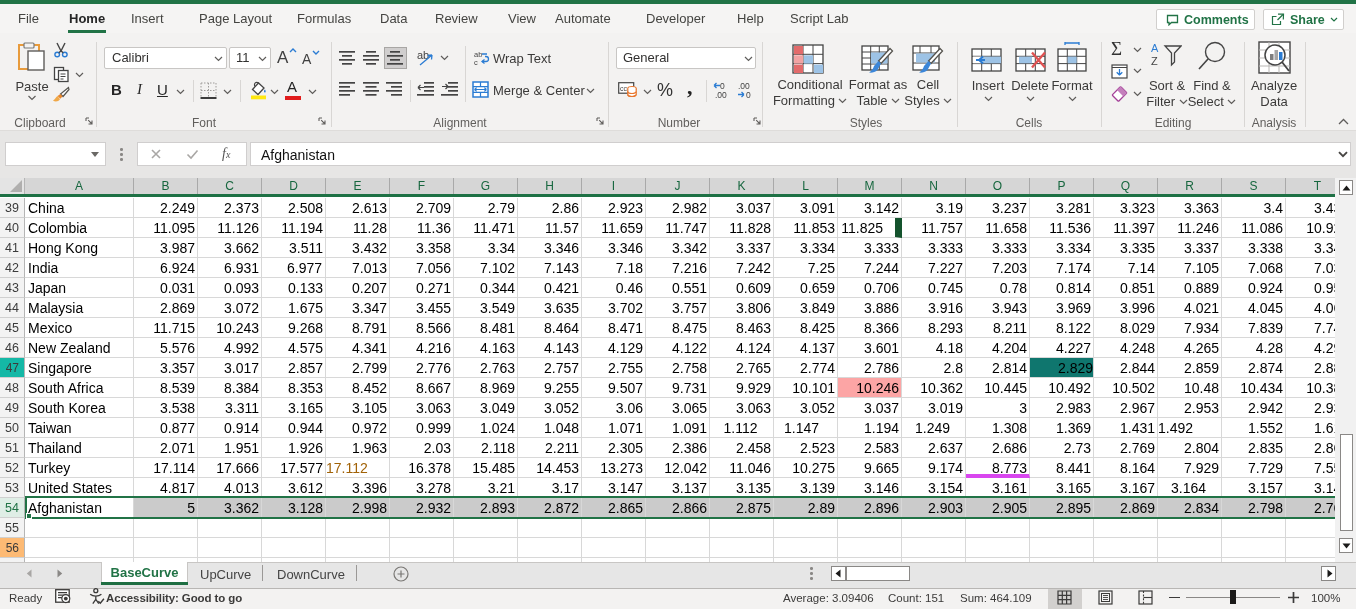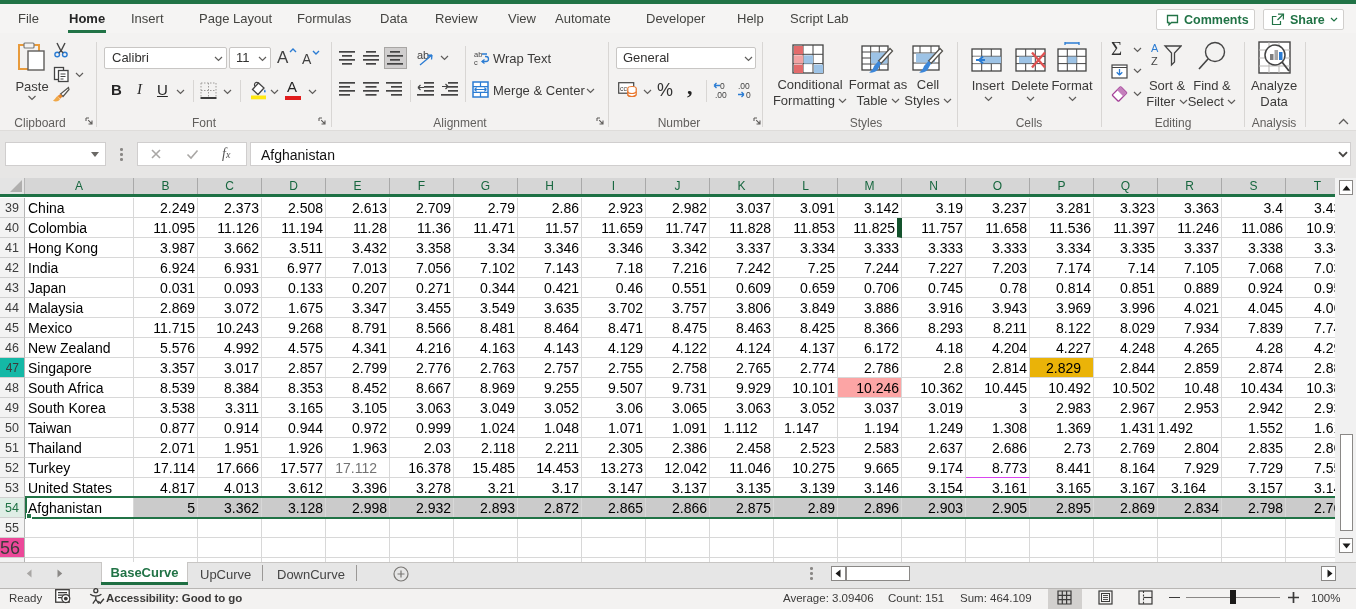--- a/index.html
+++ b/index.html
@@ -433,21 +433,21 @@
 <div class="abs" style="left:198px;top:40px;width:64px;height:20px;background:#fff;border-right:1px solid #d8d8d8;border-bottom:1px solid #d8d8d8;font-size:14px;color:#000;line-height:20px;padding-right:2px;text-align:right">11.126</div>
 <div class="abs" style="left:262px;top:40px;width:64px;height:20px;background:#fff;border-right:1px solid #d8d8d8;border-bottom:1px solid #d8d8d8;font-size:14px;color:#000;line-height:20px;padding-right:2px;text-align:right">11.194</div>
 <div class="abs" style="left:326px;top:40px;width:64px;height:20px;background:#fff;border-right:1px solid #d8d8d8;border-bottom:1px solid #d8d8d8;font-size:14px;color:#000;line-height:20px;padding-right:2px;text-align:right">11.28</div>
 <div class="abs" style="left:390px;top:40px;width:64px;height:20px;background:#fff;border-right:1px solid #d8d8d8;border-bottom:1px solid #d8d8d8;font-size:14px;color:#000;line-height:20px;padding-right:2px;text-align:right">11.36</div>
 <div class="abs" style="left:454px;top:40px;width:64px;height:20px;background:#fff;border-right:1px solid #d8d8d8;border-bottom:1px solid #d8d8d8;font-size:14px;color:#000;line-height:20px;padding-right:2px;text-align:right">11.471</div>
 <div class="abs" style="left:518px;top:40px;width:64px;height:20px;background:#fff;border-right:1px solid #d8d8d8;border-bottom:1px solid #d8d8d8;font-size:14px;color:#000;line-height:20px;padding-right:2px;text-align:right">11.57</div>
 <div class="abs" style="left:582px;top:40px;width:64px;height:20px;background:#fff;border-right:1px solid #d8d8d8;border-bottom:1px solid #d8d8d8;font-size:14px;color:#000;line-height:20px;padding-right:2px;text-align:right">11.659</div>
 <div class="abs" style="left:646px;top:40px;width:64px;height:20px;background:#fff;border-right:1px solid #d8d8d8;border-bottom:1px solid #d8d8d8;font-size:14px;color:#000;line-height:20px;padding-right:2px;text-align:right">11.747</div>
 <div class="abs" style="left:710px;top:40px;width:64px;height:20px;background:#fff;border-right:1px solid #d8d8d8;border-bottom:1px solid #d8d8d8;font-size:14px;color:#000;line-height:20px;padding-right:2px;text-align:right">11.828</div>
 <div class="abs" style="left:774px;top:40px;width:64px;height:20px;background:#fff;border-right:1px solid #d8d8d8;border-bottom:1px solid #d8d8d8;font-size:14px;color:#000;line-height:20px;padding-right:2px;text-align:right">11.853</div>
-<div class="abs" style="left:838px;top:40px;width:64px;height:20px;background:#fff;border-right:5px solid #14532d;border-bottom:1px solid #d8d8d8;font-size:14px;color:#000;line-height:20px;padding-right:2px;text-align:right">11.825</div>
+<div class="abs" style="left:838px;top:40px;width:64px;height:20px;background:#fff;border-right:7px solid #14532d;border-bottom:1px solid #d8d8d8;font-size:14px;color:#000;line-height:20px;padding-right:12px;text-align:right">11.825</div>
 <div class="abs" style="left:902px;top:40px;width:64px;height:20px;background:#fff;border-right:1px solid #d8d8d8;border-bottom:1px solid #d8d8d8;font-size:14px;color:#000;line-height:20px;padding-right:2px;text-align:right">11.757</div>
 <div class="abs" style="left:966px;top:40px;width:64px;height:20px;background:#fff;border-right:1px solid #d8d8d8;border-bottom:1px solid #d8d8d8;font-size:14px;color:#000;line-height:20px;padding-right:2px;text-align:right">11.658</div>
 <div class="abs" style="left:1030px;top:40px;width:64px;height:20px;background:#fff;border-right:1px solid #d8d8d8;border-bottom:1px solid #d8d8d8;font-size:14px;color:#000;line-height:20px;padding-right:2px;text-align:right">11.536</div>
 <div class="abs" style="left:1094px;top:40px;width:64px;height:20px;background:#fff;border-right:1px solid #d8d8d8;border-bottom:1px solid #d8d8d8;font-size:14px;color:#000;line-height:20px;padding-right:2px;text-align:right">11.397</div>
 <div class="abs" style="left:1158px;top:40px;width:64px;height:20px;background:#fff;border-right:1px solid #d8d8d8;border-bottom:1px solid #d8d8d8;font-size:14px;color:#000;line-height:20px;padding-right:2px;text-align:right">11.246</div>
 <div class="abs" style="left:1222px;top:40px;width:64px;height:20px;background:#fff;border-right:1px solid #d8d8d8;border-bottom:1px solid #d8d8d8;font-size:14px;color:#000;line-height:20px;padding-right:2px;text-align:right">11.086</div>
 <div class="abs" style="left:1286px;top:40px;width:64px;height:20px;background:#fff;border-right:1px solid #d8d8d8;border-bottom:1px solid #d8d8d8;font-size:14px;color:#000;line-height:20px;padding-right:0px;text-align:right">10.925</div>
 <div class="abs" style="left:25px;top:60px;width:109px;height:20px;background:#fff;border-right:1px solid #d8d8d8;border-bottom:1px solid #d8d8d8;font-size:14px;color:#000;line-height:20px;padding-left:3px;white-space:nowrap;overflow:visible">Hong Kong</div>
 <div class="abs" style="left:134px;top:60px;width:64px;height:20px;background:#fff;border-right:1px solid #d8d8d8;border-bottom:1px solid #d8d8d8;font-size:14px;color:#000;line-height:20px;padding-right:2px;text-align:right">3.987</div>
 <div class="abs" style="left:198px;top:60px;width:64px;height:20px;background:#fff;border-right:1px solid #d8d8d8;border-bottom:1px solid #d8d8d8;font-size:14px;color:#000;line-height:20px;padding-right:2px;text-align:right">3.662</div>
@@ -553,21 +553,21 @@
 <div class="abs" style="left:198px;top:160px;width:64px;height:20px;background:#fff;border-right:1px solid #d8d8d8;border-bottom:1px solid #d8d8d8;font-size:14px;color:#000;line-height:20px;padding-right:2px;text-align:right">4.992</div>
 <div class="abs" style="left:262px;top:160px;width:64px;height:20px;background:#fff;border-right:1px solid #d8d8d8;border-bottom:1px solid #d8d8d8;font-size:14px;color:#000;line-height:20px;padding-right:2px;text-align:right">4.575</div>
 <div class="abs" style="left:326px;top:160px;width:64px;height:20px;background:#fff;border-right:1px solid #d8d8d8;border-bottom:1px solid #d8d8d8;font-size:14px;color:#000;line-height:20px;padding-right:2px;text-align:right">4.341</div>
 <div class="abs" style="left:390px;top:160px;width:64px;height:20px;background:#fff;border-right:1px solid #d8d8d8;border-bottom:1px solid #d8d8d8;font-size:14px;color:#000;line-height:20px;padding-right:2px;text-align:right">4.216</div>
 <div class="abs" style="left:454px;top:160px;width:64px;height:20px;background:#fff;border-right:1px solid #d8d8d8;border-bottom:1px solid #d8d8d8;font-size:14px;color:#000;line-height:20px;padding-right:2px;text-align:right">4.163</div>
 <div class="abs" style="left:518px;top:160px;width:64px;height:20px;background:#fff;border-right:1px solid #d8d8d8;border-bottom:1px solid #d8d8d8;font-size:14px;color:#000;line-height:20px;padding-right:2px;text-align:right">4.143</div>
 <div class="abs" style="left:582px;top:160px;width:64px;height:20px;background:#fff;border-right:1px solid #d8d8d8;border-bottom:1px solid #d8d8d8;font-size:14px;color:#000;line-height:20px;padding-right:2px;text-align:right">4.129</div>
 <div class="abs" style="left:646px;top:160px;width:64px;height:20px;background:#fff;border-right:1px solid #d8d8d8;border-bottom:1px solid #d8d8d8;font-size:14px;color:#000;line-height:20px;padding-right:2px;text-align:right">4.122</div>
 <div class="abs" style="left:710px;top:160px;width:64px;height:20px;background:#fff;border-right:1px solid #d8d8d8;border-bottom:1px solid #d8d8d8;font-size:14px;color:#000;line-height:20px;padding-right:2px;text-align:right">4.124</div>
 <div class="abs" style="left:774px;top:160px;width:64px;height:20px;background:#fff;border-right:1px solid #d8d8d8;border-bottom:1px solid #d8d8d8;font-size:14px;color:#000;line-height:20px;padding-right:2px;text-align:right">4.137</div>
-<div class="abs" style="left:838px;top:160px;width:64px;height:20px;background:#fff;border-right:1px solid #d8d8d8;border-bottom:1px solid #d8d8d8;font-size:14px;color:#000;line-height:20px;padding-right:2px;text-align:right">6.172</div>
+<div class="abs" style="left:838px;top:160px;width:64px;height:20px;background:#fff;border-right:1px solid #d8d8d8;border-bottom:1px solid #d8d8d8;font-size:14px;color:#000;line-height:20px;padding-right:2px;text-align:right">3.601</div>
 <div class="abs" style="left:902px;top:160px;width:64px;height:20px;background:#fff;border-right:1px solid #d8d8d8;border-bottom:1px solid #d8d8d8;font-size:14px;color:#000;line-height:20px;padding-right:2px;text-align:right">4.18</div>
 <div class="abs" style="left:966px;top:160px;width:64px;height:20px;background:#fff;border-right:1px solid #d8d8d8;border-bottom:1px solid #d8d8d8;font-size:14px;color:#000;line-height:20px;padding-right:2px;text-align:right">4.204</div>
 <div class="abs" style="left:1030px;top:160px;width:64px;height:20px;background:#fff;border-right:1px solid #d8d8d8;border-bottom:1px solid #d8d8d8;font-size:14px;color:#000;line-height:20px;padding-right:2px;text-align:right">4.227</div>
 <div class="abs" style="left:1094px;top:160px;width:64px;height:20px;background:#fff;border-right:1px solid #d8d8d8;border-bottom:1px solid #d8d8d8;font-size:14px;color:#000;line-height:20px;padding-right:2px;text-align:right">4.248</div>
 <div class="abs" style="left:1158px;top:160px;width:64px;height:20px;background:#fff;border-right:1px solid #d8d8d8;border-bottom:1px solid #d8d8d8;font-size:14px;color:#000;line-height:20px;padding-right:2px;text-align:right">4.265</div>
 <div class="abs" style="left:1222px;top:160px;width:64px;height:20px;background:#fff;border-right:1px solid #d8d8d8;border-bottom:1px solid #d8d8d8;font-size:14px;color:#000;line-height:20px;padding-right:2px;text-align:right">4.28</div>
 <div class="abs" style="left:1286px;top:160px;width:64px;height:20px;background:#fff;border-right:1px solid #d8d8d8;border-bottom:1px solid #d8d8d8;font-size:14px;color:#000;line-height:20px;padding-right:0px;text-align:right">4.291</div>
 <div class="abs" style="left:25px;top:180px;width:109px;height:20px;background:#fff;border-right:1px solid #d8d8d8;border-bottom:1px solid #d8d8d8;font-size:14px;color:#000;line-height:20px;padding-left:3px;white-space:nowrap;overflow:visible">Singapore</div>
 <div class="abs" style="left:134px;top:180px;width:64px;height:20px;background:#fff;border-right:1px solid #d8d8d8;border-bottom:1px solid #d8d8d8;font-size:14px;color:#000;line-height:20px;padding-right:2px;text-align:right">3.357</div>
 <div class="abs" style="left:198px;top:180px;width:64px;height:20px;background:#fff;border-right:1px solid #d8d8d8;border-bottom:1px solid #d8d8d8;font-size:14px;color:#000;line-height:20px;padding-right:2px;text-align:right">3.017</div>
@@ -576,21 +576,21 @@
 <div class="abs" style="left:390px;top:180px;width:64px;height:20px;background:#fff;border-right:1px solid #d8d8d8;border-bottom:1px solid #d8d8d8;font-size:14px;color:#000;line-height:20px;padding-right:2px;text-align:right">2.776</div>
 <div class="abs" style="left:454px;top:180px;width:64px;height:20px;background:#fff;border-right:1px solid #d8d8d8;border-bottom:1px solid #d8d8d8;font-size:14px;color:#000;line-height:20px;padding-right:2px;text-align:right">2.763</div>
 <div class="abs" style="left:518px;top:180px;width:64px;height:20px;background:#fff;border-right:1px solid #d8d8d8;border-bottom:1px solid #d8d8d8;font-size:14px;color:#000;line-height:20px;padding-right:2px;text-align:right">2.757</div>
 <div class="abs" style="left:582px;top:180px;width:64px;height:20px;background:#fff;border-right:1px solid #d8d8d8;border-bottom:1px solid #d8d8d8;font-size:14px;color:#000;line-height:20px;padding-right:2px;text-align:right">2.755</div>
 <div class="abs" style="left:646px;top:180px;width:64px;height:20px;background:#fff;border-right:1px solid #d8d8d8;border-bottom:1px solid #d8d8d8;font-size:14px;color:#000;line-height:20px;padding-right:2px;text-align:right">2.758</div>
 <div class="abs" style="left:710px;top:180px;width:64px;height:20px;background:#fff;border-right:1px solid #d8d8d8;border-bottom:1px solid #d8d8d8;font-size:14px;color:#000;line-height:20px;padding-right:2px;text-align:right">2.765</div>
 <div class="abs" style="left:774px;top:180px;width:64px;height:20px;background:#fff;border-right:1px solid #d8d8d8;border-bottom:1px solid #d8d8d8;font-size:14px;color:#000;line-height:20px;padding-right:2px;text-align:right">2.774</div>
 <div class="abs" style="left:838px;top:180px;width:64px;height:20px;background:#fff;border-right:1px solid #d8d8d8;border-bottom:1px solid #d8d8d8;font-size:14px;color:#000;line-height:20px;padding-right:2px;text-align:right">2.786</div>
 <div class="abs" style="left:902px;top:180px;width:64px;height:20px;background:#fff;border-right:1px solid #d8d8d8;border-bottom:1px solid #d8d8d8;font-size:14px;color:#000;line-height:20px;padding-right:2px;text-align:right">2.8</div>
 <div class="abs" style="left:966px;top:180px;width:64px;height:20px;background:#fff;border-right:1px solid #d8d8d8;border-bottom:1px solid #d8d8d8;font-size:14px;color:#000;line-height:20px;padding-right:2px;text-align:right">2.814</div>
-<div class="abs" style="left:1030px;top:180px;width:64px;height:20px;background:#eab308;border-right:1px solid #d8d8d8;border-bottom:1px solid #d8d8d8;font-size:14px;color:#000;line-height:20px;padding-right:12px;text-align:right">2.829</div>
+<div class="abs" style="left:1030px;top:180px;width:64px;height:20px;background:#0f766e;border-right:1px solid #d8d8d8;border-bottom:1px solid #d8d8d8;font-size:14px;color:#000;line-height:20px;padding-right:0;text-align:right">2.829</div>
 <div class="abs" style="left:1094px;top:180px;width:64px;height:20px;background:#fff;border-right:1px solid #d8d8d8;border-bottom:1px solid #d8d8d8;font-size:14px;color:#000;line-height:20px;padding-right:2px;text-align:right">2.844</div>
 <div class="abs" style="left:1158px;top:180px;width:64px;height:20px;background:#fff;border-right:1px solid #d8d8d8;border-bottom:1px solid #d8d8d8;font-size:14px;color:#000;line-height:20px;padding-right:2px;text-align:right">2.859</div>
 <div class="abs" style="left:1222px;top:180px;width:64px;height:20px;background:#fff;border-right:1px solid #d8d8d8;border-bottom:1px solid #d8d8d8;font-size:14px;color:#000;line-height:20px;padding-right:2px;text-align:right">2.874</div>
 <div class="abs" style="left:1286px;top:180px;width:64px;height:20px;background:#fff;border-right:1px solid #d8d8d8;border-bottom:1px solid #d8d8d8;font-size:14px;color:#000;line-height:20px;padding-right:0px;text-align:right">2.889</div>
 <div class="abs" style="left:25px;top:200px;width:109px;height:20px;background:#fff;border-right:1px solid #d8d8d8;border-bottom:1px solid #d8d8d8;font-size:14px;color:#000;line-height:20px;padding-left:3px;white-space:nowrap;overflow:visible">South Africa</div>
 <div class="abs" style="left:134px;top:200px;width:64px;height:20px;background:#fff;border-right:1px solid #d8d8d8;border-bottom:1px solid #d8d8d8;font-size:14px;color:#000;line-height:20px;padding-right:2px;text-align:right">8.539</div>
 <div class="abs" style="left:198px;top:200px;width:64px;height:20px;background:#fff;border-right:1px solid #d8d8d8;border-bottom:1px solid #d8d8d8;font-size:14px;color:#000;line-height:20px;padding-right:2px;text-align:right">8.384</div>
 <div class="abs" style="left:262px;top:200px;width:64px;height:20px;background:#fff;border-right:1px solid #d8d8d8;border-bottom:1px solid #d8d8d8;font-size:14px;color:#000;line-height:20px;padding-right:2px;text-align:right">8.353</div>
 <div class="abs" style="left:326px;top:200px;width:64px;height:20px;background:#fff;border-right:1px solid #d8d8d8;border-bottom:1px solid #d8d8d8;font-size:14px;color:#000;line-height:20px;padding-right:2px;text-align:right">8.452</div>
 <div class="abs" style="left:390px;top:200px;width:64px;height:20px;background:#fff;border-right:1px solid #d8d8d8;border-bottom:1px solid #d8d8d8;font-size:14px;color:#000;line-height:20px;padding-right:2px;text-align:right">8.667</div>
@@ -634,21 +634,21 @@
 <div class="abs" style="left:262px;top:240px;width:64px;height:20px;background:#fff;border-right:1px solid #d8d8d8;border-bottom:1px solid #d8d8d8;font-size:14px;color:#000;line-height:20px;padding-right:2px;text-align:right">0.944</div>
 <div class="abs" style="left:326px;top:240px;width:64px;height:20px;background:#fff;border-right:1px solid #d8d8d8;border-bottom:1px solid #d8d8d8;font-size:14px;color:#000;line-height:20px;padding-right:2px;text-align:right">0.972</div>
 <div class="abs" style="left:390px;top:240px;width:64px;height:20px;background:#fff;border-right:1px solid #d8d8d8;border-bottom:1px solid #d8d8d8;font-size:14px;color:#000;line-height:20px;padding-right:2px;text-align:right">0.999</div>
 <div class="abs" style="left:454px;top:240px;width:64px;height:20px;background:#fff;border-right:1px solid #d8d8d8;border-bottom:1px solid #d8d8d8;font-size:14px;color:#000;line-height:20px;padding-right:2px;text-align:right">1.024</div>
 <div class="abs" style="left:518px;top:240px;width:64px;height:20px;background:#fff;border-right:1px solid #d8d8d8;border-bottom:1px solid #d8d8d8;font-size:14px;color:#000;line-height:20px;padding-right:2px;text-align:right">1.048</div>
 <div class="abs" style="left:582px;top:240px;width:64px;height:20px;background:#fff;border-right:1px solid #d8d8d8;border-bottom:1px solid #d8d8d8;font-size:14px;color:#000;line-height:20px;padding-right:2px;text-align:right">1.071</div>
 <div class="abs" style="left:646px;top:240px;width:64px;height:20px;background:#fff;border-right:1px solid #d8d8d8;border-bottom:1px solid #d8d8d8;font-size:14px;color:#000;line-height:20px;padding-right:2px;text-align:right">1.091</div>
 <div class="abs" style="left:710px;top:240px;width:64px;height:20px;background:#fff;border-right:1px solid #d8d8d8;border-bottom:1px solid #d8d8d8;font-size:14px;color:#000;line-height:20px;padding-right:2px;text-align:center">1.112</div>
 <div class="abs" style="left:774px;top:240px;width:64px;height:20px;background:#fff;border-right:1px solid #d8d8d8;border-bottom:1px solid #d8d8d8;font-size:14px;color:#000;line-height:20px;padding-right:18px;text-align:right">1.147</div>
 <div class="abs" style="left:838px;top:240px;width:64px;height:20px;background:#fff;border-right:1px solid #d8d8d8;border-bottom:1px solid #d8d8d8;font-size:14px;color:#000;line-height:20px;padding-right:2px;text-align:right">1.194</div>
-<div class="abs" style="left:902px;top:240px;width:64px;height:20px;background:#fff;border-right:1px solid #d8d8d8;border-bottom:1px solid #d8d8d8;font-size:14px;color:#000;line-height:20px;padding-right:2px;text-align:right">1.249</div>
+<div class="abs" style="left:902px;top:240px;width:64px;height:20px;background:#fff;border-right:1px solid #d8d8d8;border-bottom:1px solid #d8d8d8;font-size:14px;color:#000;line-height:20px;padding-right:2px;text-align:center">1.249</div>
 <div class="abs" style="left:966px;top:240px;width:64px;height:20px;background:#fff;border-right:1px solid #d8d8d8;border-bottom:1px solid #d8d8d8;font-size:14px;color:#000;line-height:20px;padding-right:2px;text-align:right">1.308</div>
 <div class="abs" style="left:1030px;top:240px;width:64px;height:20px;background:#fff;border-right:1px solid #d8d8d8;border-bottom:1px solid #d8d8d8;font-size:14px;color:#000;line-height:20px;padding-right:2px;text-align:right">1.369</div>
 <div class="abs" style="left:1094px;top:240px;width:64px;height:20px;background:#fff;border-right:1px solid #d8d8d8;border-bottom:1px solid #d8d8d8;font-size:14px;color:#000;line-height:20px;padding-right:2px;text-align:right">1.431</div>
 <div class="abs" style="left:1158px;top:240px;width:64px;height:20px;background:#fff;border-right:1px solid #d8d8d8;border-bottom:1px solid #d8d8d8;font-size:14px;color:#000;line-height:20px;padding-right:2px;text-align:left">1.492</div>
 <div class="abs" style="left:1222px;top:240px;width:64px;height:20px;background:#fff;border-right:1px solid #d8d8d8;border-bottom:1px solid #d8d8d8;font-size:14px;color:#000;line-height:20px;padding-right:2px;text-align:right">1.552</div>
 <div class="abs" style="left:1286px;top:240px;width:64px;height:20px;background:#fff;border-right:1px solid #d8d8d8;border-bottom:1px solid #d8d8d8;font-size:14px;color:#000;line-height:20px;padding-right:0px;text-align:right">1.613</div>
 <div class="abs" style="left:25px;top:260px;width:109px;height:20px;background:#fff;border-right:1px solid #d8d8d8;border-bottom:1px solid #d8d8d8;font-size:14px;color:#000;line-height:20px;padding-left:3px;white-space:nowrap;overflow:visible">Thailand</div>
 <div class="abs" style="left:134px;top:260px;width:64px;height:20px;background:#fff;border-right:1px solid #d8d8d8;border-bottom:1px solid #d8d8d8;font-size:14px;color:#000;line-height:20px;padding-right:2px;text-align:right">2.071</div>
 <div class="abs" style="left:198px;top:260px;width:64px;height:20px;background:#fff;border-right:1px solid #d8d8d8;border-bottom:1px solid #d8d8d8;font-size:14px;color:#000;line-height:20px;padding-right:2px;text-align:right">1.951</div>
 <div class="abs" style="left:262px;top:260px;width:64px;height:20px;background:#fff;border-right:1px solid #d8d8d8;border-bottom:1px solid #d8d8d8;font-size:14px;color:#000;line-height:20px;padding-right:2px;text-align:right">1.926</div>
@@ -665,31 +665,31 @@
 <div class="abs" style="left:966px;top:260px;width:64px;height:20px;background:#fff;border-right:1px solid #d8d8d8;border-bottom:1px solid #d8d8d8;font-size:14px;color:#000;line-height:20px;padding-right:2px;text-align:right">2.686</div>
 <div class="abs" style="left:1030px;top:260px;width:64px;height:20px;background:#fff;border-right:1px solid #d8d8d8;border-bottom:1px solid #d8d8d8;font-size:14px;color:#000;line-height:20px;padding-right:2px;text-align:right">2.73</div>
 <div class="abs" style="left:1094px;top:260px;width:64px;height:20px;background:#fff;border-right:1px solid #d8d8d8;border-bottom:1px solid #d8d8d8;font-size:14px;color:#000;line-height:20px;padding-right:2px;text-align:right">2.769</div>
 <div class="abs" style="left:1158px;top:260px;width:64px;height:20px;background:#fff;border-right:1px solid #d8d8d8;border-bottom:1px solid #d8d8d8;font-size:14px;color:#000;line-height:20px;padding-right:2px;text-align:right">2.804</div>
 <div class="abs" style="left:1222px;top:260px;width:64px;height:20px;background:#fff;border-right:1px solid #d8d8d8;border-bottom:1px solid #d8d8d8;font-size:14px;color:#000;line-height:20px;padding-right:2px;text-align:right">2.835</div>
 <div class="abs" style="left:1286px;top:260px;width:64px;height:20px;background:#fff;border-right:1px solid #d8d8d8;border-bottom:1px solid #d8d8d8;font-size:14px;color:#000;line-height:20px;padding-right:0px;text-align:right">2.865</div>
 <div class="abs" style="left:25px;top:280px;width:109px;height:20px;background:#fff;border-right:1px solid #d8d8d8;border-bottom:1px solid #d8d8d8;font-size:14px;color:#000;line-height:20px;padding-left:3px;white-space:nowrap;overflow:visible">Turkey</div>
 <div class="abs" style="left:134px;top:280px;width:64px;height:20px;background:#fff;border-right:1px solid #d8d8d8;border-bottom:1px solid #d8d8d8;font-size:14px;color:#000;line-height:20px;padding-right:2px;text-align:right">17.114</div>
 <div class="abs" style="left:198px;top:280px;width:64px;height:20px;background:#fff;border-right:1px solid #d8d8d8;border-bottom:1px solid #d8d8d8;font-size:14px;color:#000;line-height:20px;padding-right:2px;text-align:right">17.666</div>
 <div class="abs" style="left:262px;top:280px;width:64px;height:20px;background:#fff;border-right:1px solid #d8d8d8;border-bottom:1px solid #d8d8d8;font-size:14px;color:#000;line-height:20px;padding-right:2px;text-align:right">17.577</div>
-<div class="abs" style="left:326px;top:280px;width:64px;height:20px;background:#fff;border-right:1px solid #d8d8d8;border-bottom:1px solid #d8d8d8;font-size:14px;color:#737373;line-height:20px;padding-right:12px;text-align:right">17.112</div>
+<div class="abs" style="left:326px;top:280px;width:64px;height:20px;background:#fff;border-right:1px solid #d8d8d8;border-bottom:1px solid #d8d8d8;font-size:14px;color:#a16207;line-height:20px;padding-right:2px;">17.112</div>
 <div class="abs" style="left:390px;top:280px;width:64px;height:20px;background:#fff;border-right:1px solid #d8d8d8;border-bottom:1px solid #d8d8d8;font-size:14px;color:#000;line-height:20px;padding-right:2px;text-align:right">16.378</div>
 <div class="abs" style="left:454px;top:280px;width:64px;height:20px;background:#fff;border-right:1px solid #d8d8d8;border-bottom:1px solid #d8d8d8;font-size:14px;color:#000;line-height:20px;padding-right:2px;text-align:right">15.485</div>
 <div class="abs" style="left:518px;top:280px;width:64px;height:20px;background:#fff;border-right:1px solid #d8d8d8;border-bottom:1px solid #d8d8d8;font-size:14px;color:#000;line-height:20px;padding-right:2px;text-align:right">14.453</div>
 <div class="abs" style="left:582px;top:280px;width:64px;height:20px;background:#fff;border-right:1px solid #d8d8d8;border-bottom:1px solid #d8d8d8;font-size:14px;color:#000;line-height:20px;padding-right:2px;text-align:right">13.273</div>
 <div class="abs" style="left:646px;top:280px;width:64px;height:20px;background:#fff;border-right:1px solid #d8d8d8;border-bottom:1px solid #d8d8d8;font-size:14px;color:#000;line-height:20px;padding-right:2px;text-align:right">12.042</div>
 <div class="abs" style="left:710px;top:280px;width:64px;height:20px;background:#fff;border-right:1px solid #d8d8d8;border-bottom:1px solid #d8d8d8;font-size:14px;color:#000;line-height:20px;padding-right:2px;text-align:right">11.046</div>
 <div class="abs" style="left:774px;top:280px;width:64px;height:20px;background:#fff;border-right:1px solid #d8d8d8;border-bottom:1px solid #d8d8d8;font-size:14px;color:#000;line-height:20px;padding-right:2px;text-align:right">10.275</div>
 <div class="abs" style="left:838px;top:280px;width:64px;height:20px;background:#fff;border-right:1px solid #d8d8d8;border-bottom:1px solid #d8d8d8;font-size:14px;color:#000;line-height:20px;padding-right:2px;text-align:right">9.665</div>
 <div class="abs" style="left:902px;top:280px;width:64px;height:20px;background:#fff;border-right:1px solid #d8d8d8;border-bottom:1px solid #d8d8d8;font-size:14px;color:#000;line-height:20px;padding-right:2px;text-align:right">9.174</div>
-<div class="abs" style="left:966px;top:280px;width:64px;height:20px;background:#fff;border-right:1px solid #d8d8d8;border-bottom:1px solid #d946ef;font-size:14px;color:#000;line-height:20px;padding-right:2px;text-align:right">8.773</div>
+<div class="abs" style="left:966px;top:280px;width:64px;height:20px;background:#fff;border-right:1px solid #d8d8d8;border-bottom:4px solid #d946ef;font-size:14px;color:#000;line-height:20px;padding-right:2px;text-align:right">8.773</div>
 <div class="abs" style="left:1030px;top:280px;width:64px;height:20px;background:#fff;border-right:1px solid #d8d8d8;border-bottom:1px solid #d8d8d8;font-size:14px;color:#000;line-height:20px;padding-right:2px;text-align:right">8.441</div>
 <div class="abs" style="left:1094px;top:280px;width:64px;height:20px;background:#fff;border-right:1px solid #d8d8d8;border-bottom:1px solid #d8d8d8;font-size:14px;color:#000;line-height:20px;padding-right:2px;text-align:right">8.164</div>
 <div class="abs" style="left:1158px;top:280px;width:64px;height:20px;background:#fff;border-right:1px solid #d8d8d8;border-bottom:1px solid #d8d8d8;font-size:14px;color:#000;line-height:20px;padding-right:2px;text-align:right">7.929</div>
 <div class="abs" style="left:1222px;top:280px;width:64px;height:20px;background:#fff;border-right:1px solid #d8d8d8;border-bottom:1px solid #d8d8d8;font-size:14px;color:#000;line-height:20px;padding-right:2px;text-align:right">7.729</div>
 <div class="abs" style="left:1286px;top:280px;width:64px;height:20px;background:#fff;border-right:1px solid #d8d8d8;border-bottom:1px solid #d8d8d8;font-size:14px;color:#000;line-height:20px;padding-right:0px;text-align:right">7.553</div>
 <div class="abs" style="left:25px;top:300px;width:109px;height:20px;background:#fff;border-right:1px solid #d8d8d8;border-bottom:1px solid #d8d8d8;font-size:14px;color:#000;line-height:20px;padding-left:3px;white-space:nowrap;overflow:visible">United States</div>
 <div class="abs" style="left:134px;top:300px;width:64px;height:20px;background:#fff;border-right:1px solid #d8d8d8;border-bottom:1px solid #d8d8d8;font-size:14px;color:#000;line-height:20px;padding-right:2px;text-align:right">4.817</div>
 <div class="abs" style="left:198px;top:300px;width:64px;height:20px;background:#fff;border-right:1px solid #d8d8d8;border-bottom:1px solid #d8d8d8;font-size:14px;color:#000;line-height:20px;padding-right:2px;text-align:right">4.013</div>
 <div class="abs" style="left:262px;top:300px;width:64px;height:20px;background:#fff;border-right:1px solid #d8d8d8;border-bottom:1px solid #d8d8d8;font-size:14px;color:#000;line-height:20px;padding-right:2px;text-align:right">3.612</div>
 <div class="abs" style="left:326px;top:300px;width:64px;height:20px;background:#fff;border-right:1px solid #d8d8d8;border-bottom:1px solid #d8d8d8;font-size:14px;color:#000;line-height:20px;padding-right:2px;text-align:right">3.396</div>
@@ -803,21 +803,21 @@
 <div class="abs" style="left:0;top:160px;width:25px;height:20px;background:#f3f3f3;border-right:1px solid #b5b5b5;border-bottom:1px solid #d0d0d0;font-size:12.5px;color:#3b3b3b;text-align:right;padding-right:5px;line-height:20px">46</div>
 <div class="abs" style="left:0;top:180px;width:25px;height:20px;background:#14b8a6;border-right:1px solid #b5b5b5;border-bottom:1px solid #d0d0d0;font-size:12px;color:#3b3b3b;text-align:right;padding-right:5px;line-height:20px">47</div>
 <div class="abs" style="left:0;top:200px;width:25px;height:20px;background:#f3f3f3;border-right:1px solid #b5b5b5;border-bottom:1px solid #d0d0d0;font-size:12.5px;color:#3b3b3b;text-align:right;padding-right:5px;line-height:20px">48</div>
 <div class="abs" style="left:0;top:220px;width:25px;height:20px;background:#f3f3f3;border-right:1px solid #b5b5b5;border-bottom:1px solid #d0d0d0;font-size:12.5px;color:#3b3b3b;text-align:right;padding-right:5px;line-height:20px">49</div>
 <div class="abs" style="left:0;top:240px;width:25px;height:20px;background:#f3f3f3;border-right:1px solid #b5b5b5;border-bottom:1px solid #d0d0d0;font-size:12.5px;color:#3b3b3b;text-align:right;padding-right:5px;line-height:20px">50</div>
 <div class="abs" style="left:0;top:260px;width:25px;height:20px;background:#f3f3f3;border-right:1px solid #b5b5b5;border-bottom:1px solid #d0d0d0;font-size:12.5px;color:#3b3b3b;text-align:right;padding-right:5px;line-height:20px">51</div>
 <div class="abs" style="left:0;top:280px;width:25px;height:20px;background:#f3f3f3;border-right:1px solid #b5b5b5;border-bottom:1px solid #d0d0d0;font-size:12.5px;color:#3b3b3b;text-align:right;padding-right:5px;line-height:20px">52</div>
 <div class="abs" style="left:0;top:300px;width:25px;height:20px;background:#f3f3f3;border-right:1px solid #b5b5b5;border-bottom:1px solid #d0d0d0;font-size:12.5px;color:#3b3b3b;text-align:right;padding-right:5px;line-height:20px">53</div>
 <div class="abs" style="left:0;top:320px;width:25px;height:20px;background:#dfeee6;border-right:1px solid #b5b5b5;border-bottom:1px solid #d0d0d0;font-size:12.5px;color:#217346;text-align:right;padding-right:5px;line-height:20px">54</div>
 <div class="abs" style="left:0;top:340px;width:25px;height:20px;background:#f3f3f3;border-right:1px solid #b5b5b5;border-bottom:1px solid #d0d0d0;font-size:12.5px;color:#3b3b3b;text-align:right;padding-right:5px;line-height:20px">55</div>
-<div class="abs" style="left:0;top:360px;width:25px;height:20px;background:#ec4899;border-right:1px solid #b5b5b5;border-bottom:1px solid #d0d0d0;font-size:18px;color:#3b3b3b;text-align:right;padding-right:5px;line-height:20px">56</div>
+<div class="abs" style="left:0;top:360px;width:25px;height:20px;background:#fdba74;border-right:1px solid #b5b5b5;border-bottom:1px solid #d0d0d0;font-size:12px;color:#3b3b3b;text-align:right;padding-right:5px;line-height:20px">56</div>
 <div class="abs" style="left:0;top:380px;width:25px;height:6px;background:#f3f3f3;border-right:1px solid #b5b5b5"></div>
 </div>
 <div class="abs" style="left:1335px;top:178px;width:21px;height:384px;background:#f1f1f1"></div>
 <div class="abs" style="left:1339px;top:180px;width:14px;height:15px;background:#fff;border:1px solid #8a8886"></div>
 <svg class="abs" style="left:1342px;top:185px" width="9" height="6" viewBox="0 0 9 6">
     <path d="M0.5 5.5 L4.5 0.5 L8.5 5.5 Z" fill="#1b1a19"></path>
   </svg>
 <div class="abs" style="left:1340px;top:434px;width:13px;height:97px;background:#fff;border:1px solid #8a8886"></div>
 <div class="abs" style="left:1339px;top:538px;width:14px;height:15px;background:#fff;border:1px solid #8a8886"></div>
 <svg class="abs" style="left:1342px;top:543px" width="9" height="6" viewBox="0 0 9 6">

